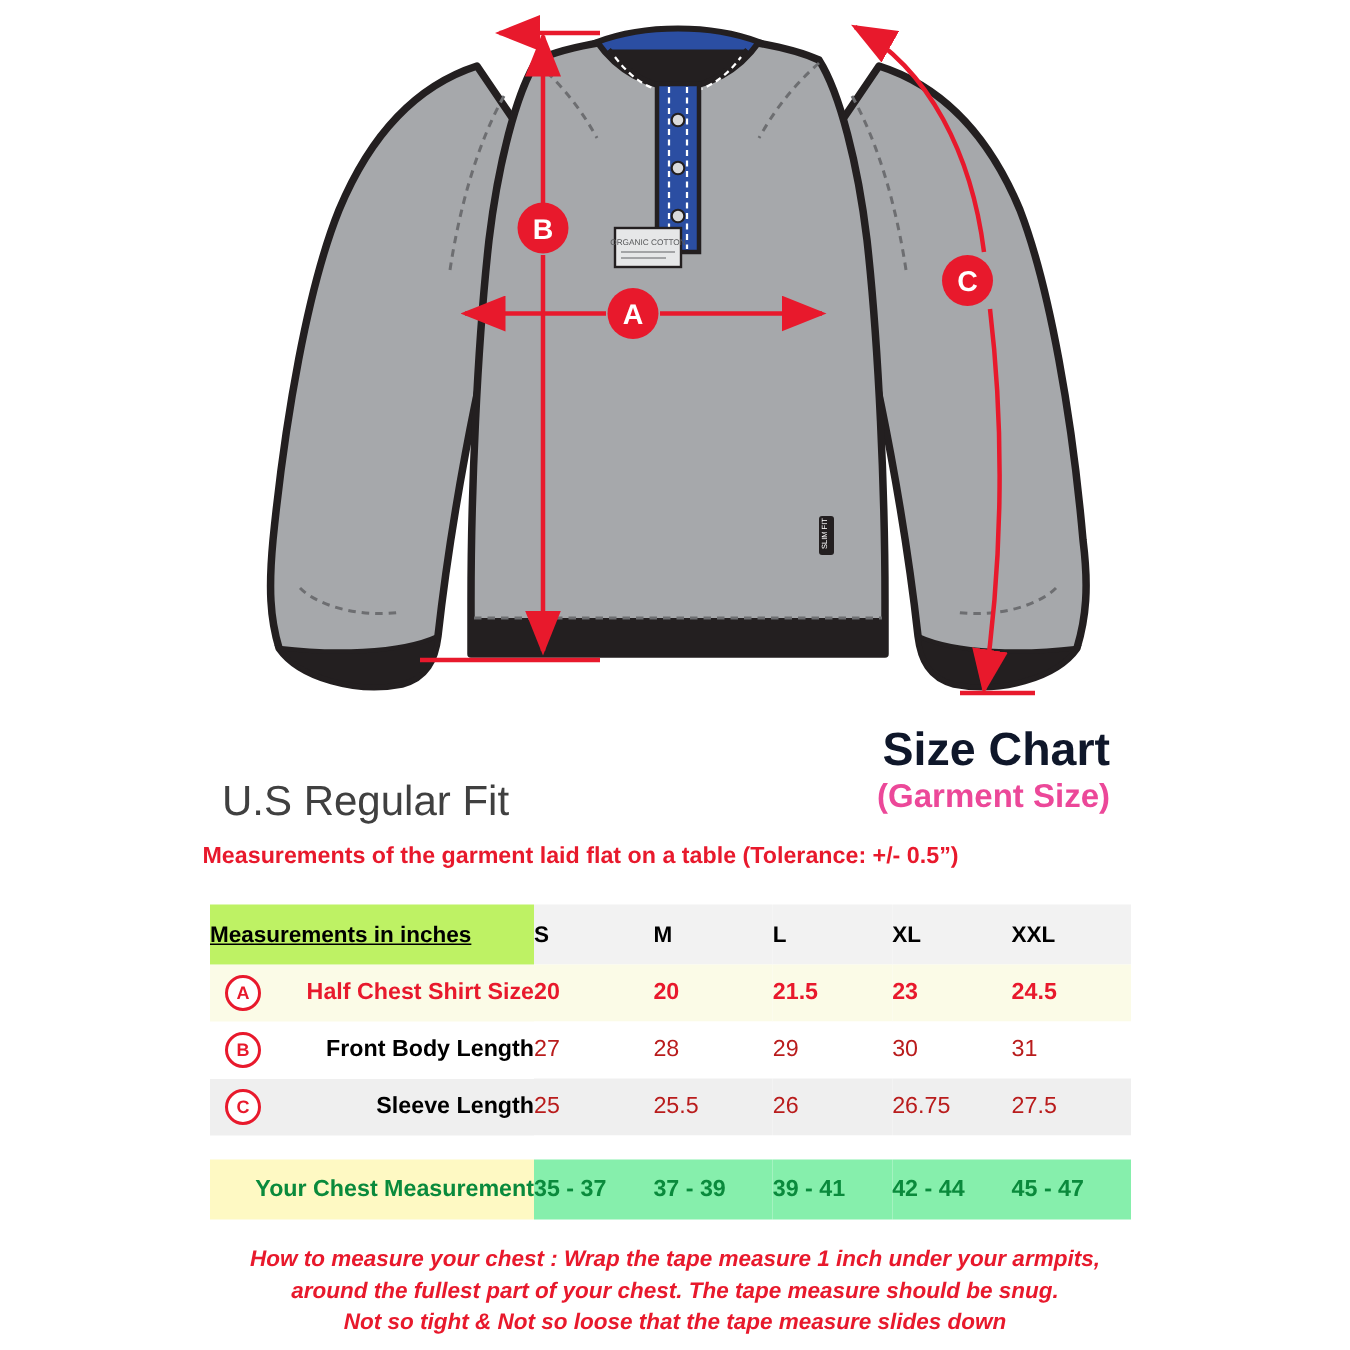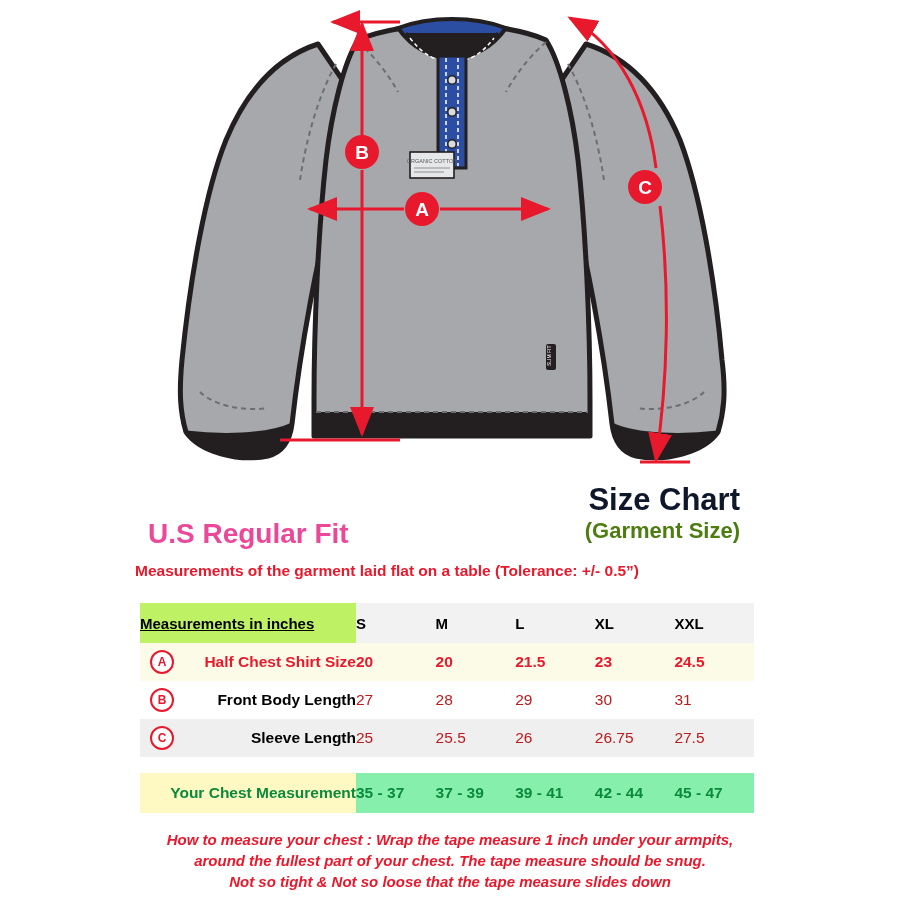--- a/index.html
+++ b/index.html
@@ -41,29 +41,29 @@
     font-weight: bold;
     color: #0f172a;
     letter-spacing: 0px;
   }
   .size-chart-sub {
     position: absolute;
     right: 160px;
     top: 518px;
     font-size: 22px;
     font-weight: bold;
-    color: #4d7c0f;
+    color: #ec4899;
   }
   .fit-title {
     position: absolute;
     left: 148px;
     top: 518px;
     font-size: 28px;
-    font-weight: bold;
-    color: #ec4899;
+    font-weight: normal;
+    color: #404040;
   }
   .measure-note {
     position: absolute;
     left: 135px;
     top: 562px;
     font-size: 15.5px;
     font-weight: bold;
     color: #e8192c;
   }
 

